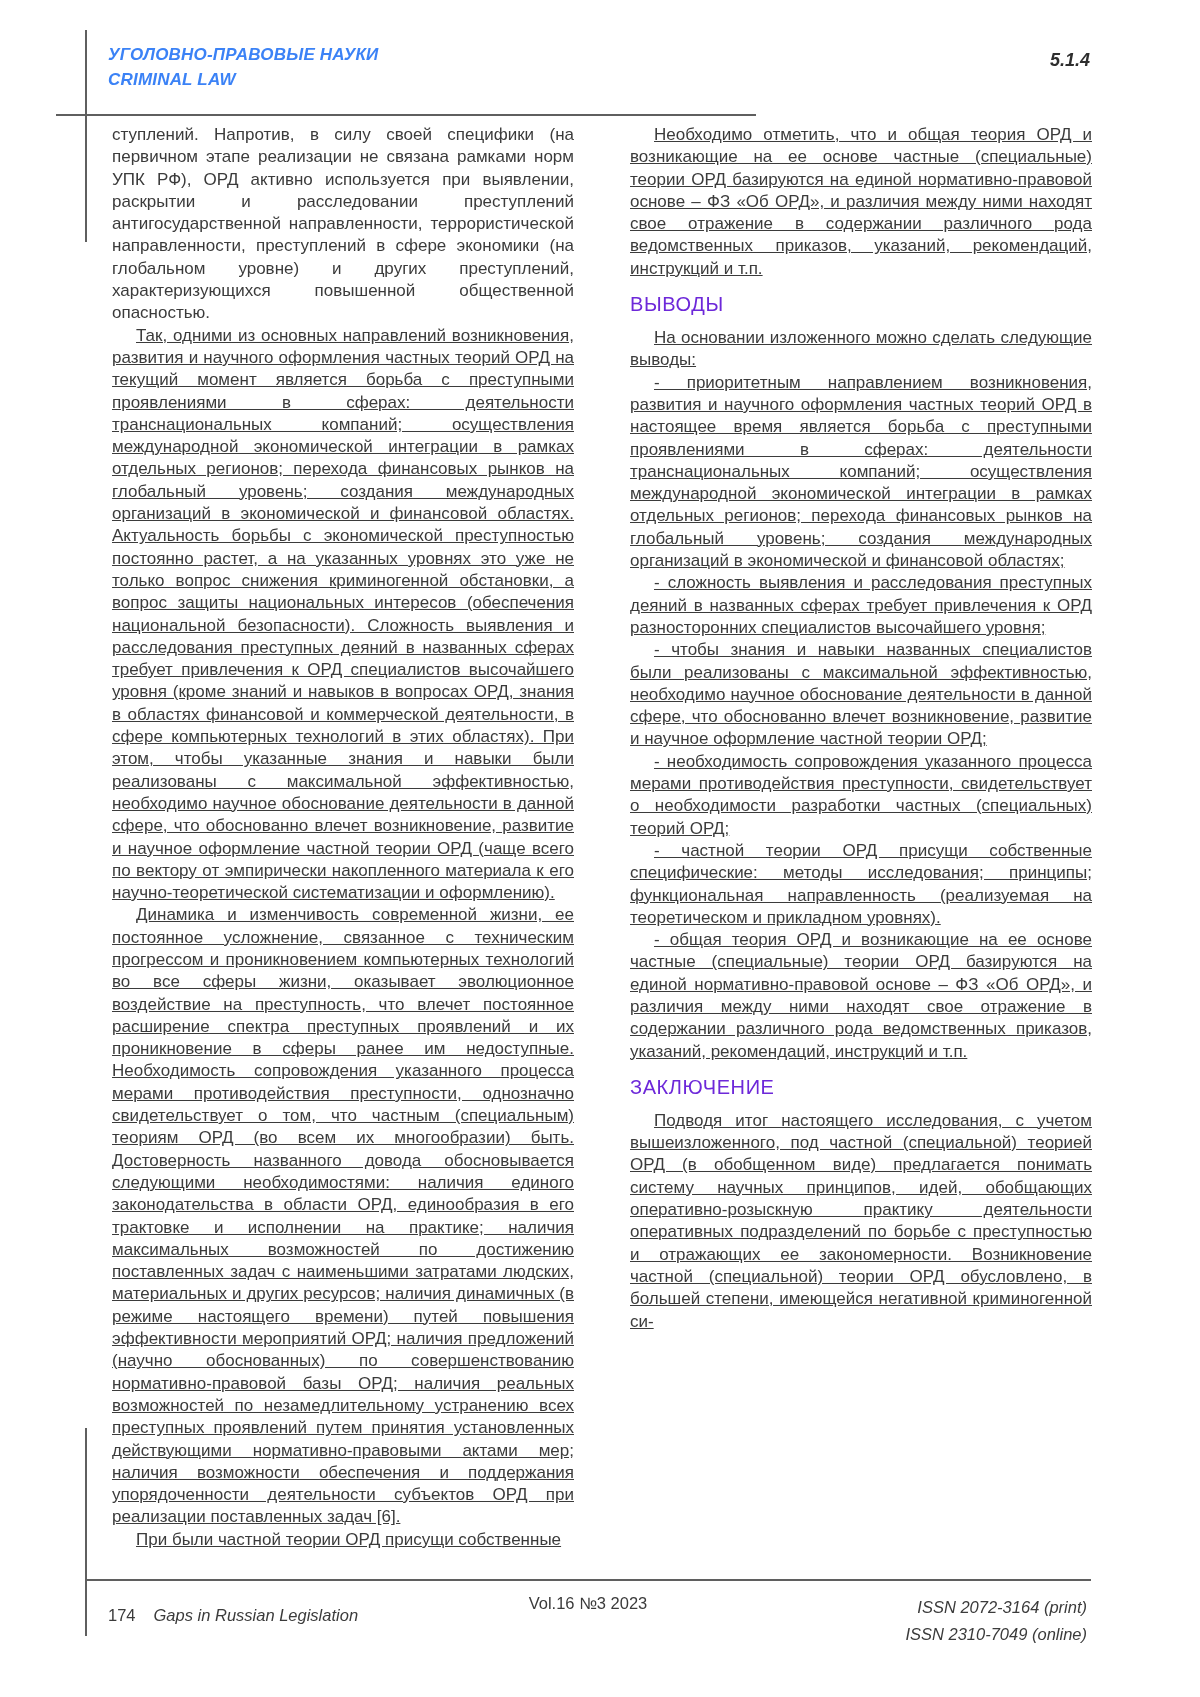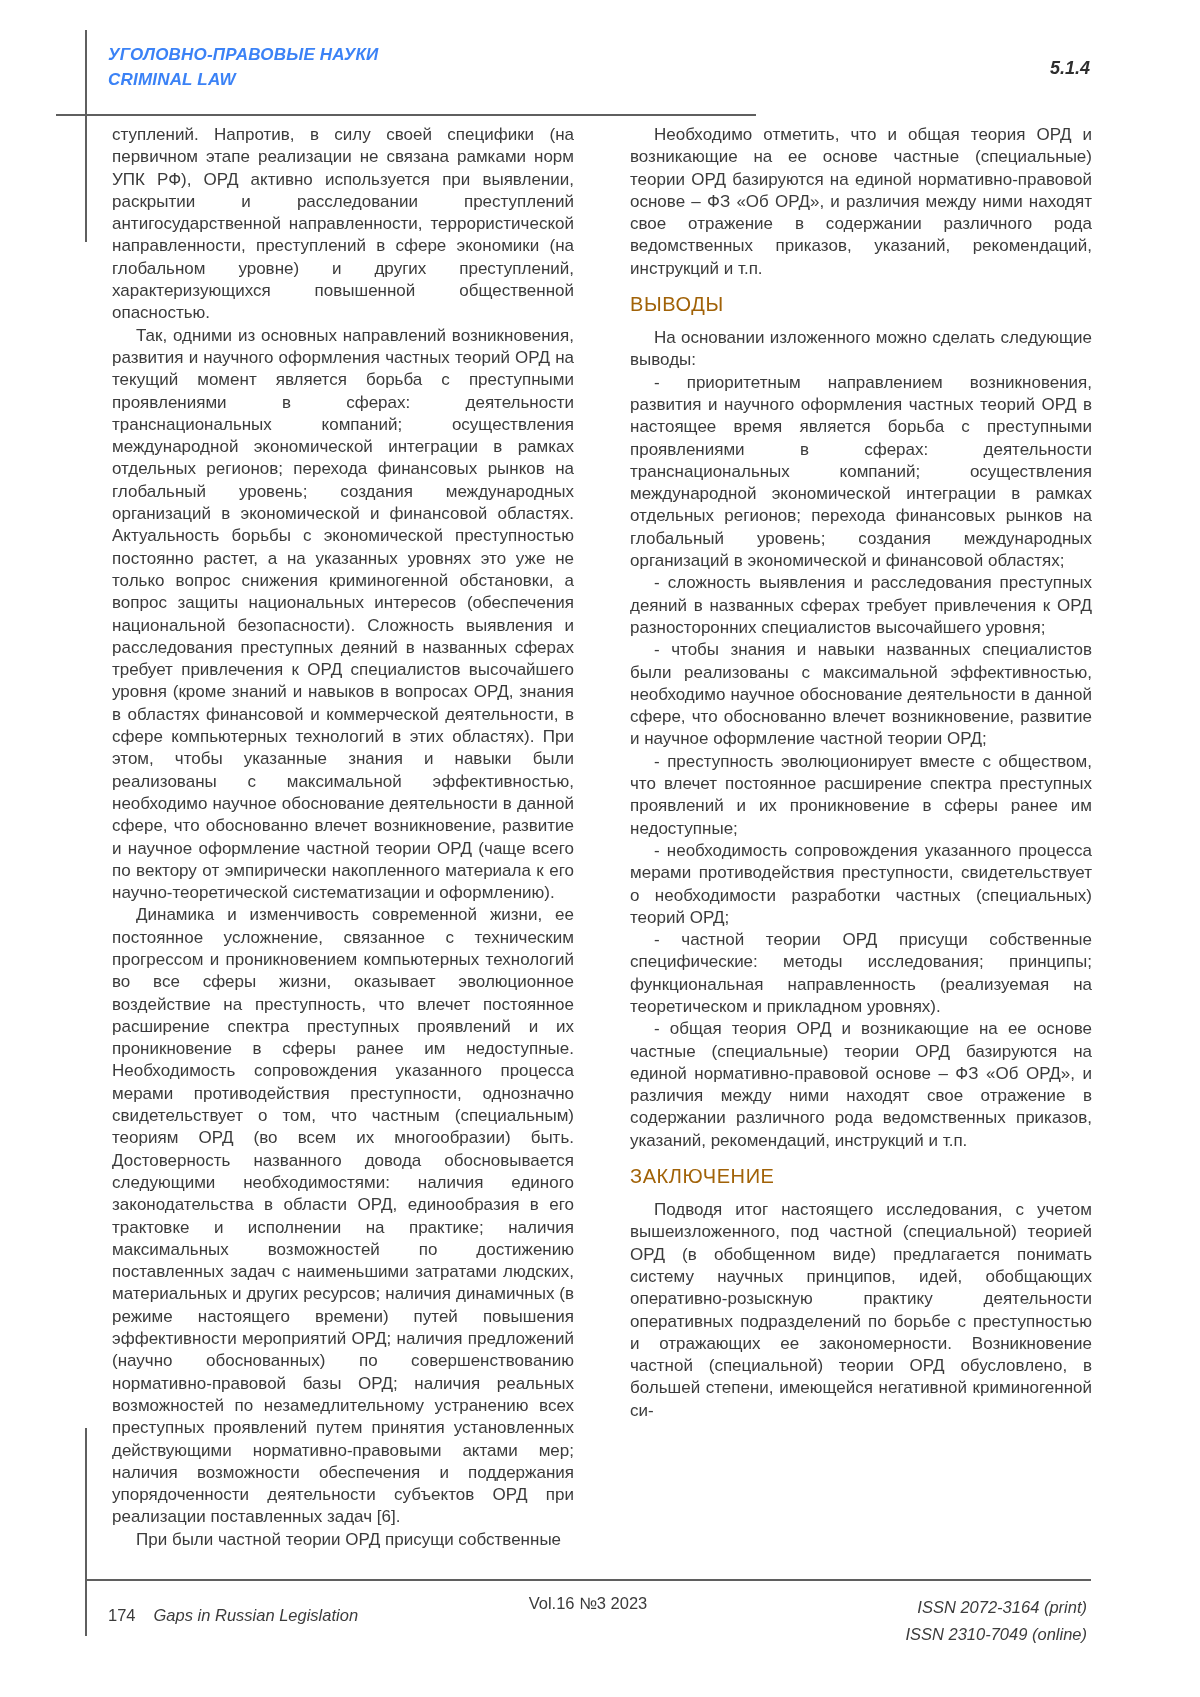--- a/index.html
+++ b/index.html
@@ -21,43 +21,43 @@
   
   .page-header { position:absolute; left:108px; top:42px; width:700px; }
   .page-header .line {
     font-style:italic; font-weight:bold;
     font-size:17px; line-height:25px;
     color:#3b82f6; letter-spacing:0.2px;
   }
   .section-code {
     position:absolute; right:110px; top:50px;
     font-style:italic; font-weight:bold;
-    font-size:18px; color:#2e2e2e;margin-top:8px;
+    font-size:18px; color:#2e2e2e;
   }
 
   
   .columns {
     position:absolute; left:112px; top:124px;
     width:980px; height:1452px;
     display:flex; gap:56px;
     overflow:hidden;
   }
   .col { flex:1 1 0; }
   .col-left  { max-width:466px; }
   .col-right { max-width:478px; }
   .para {
     font-size:17px; line-height:22.3px;
     text-align:justify;
     color:#3b3b3b;
   }
-  .para.indent { text-indent:24px; }
+  .para.indent { text-indent:24px;text-decoration:underline; }
   .section-heading {
     font-size:20px; font-weight:400;
     letter-spacing:0.6px;
-    color:#a16207;
+    color:#6d28d9;
     margin:13px 0 11px 0;
   }
 
   
   .page-footer {
     position:absolute; left:85px; top:1594px; width:1006px;
     font-size:16.5px; color:#3b3b3b;
   }
   .footer-left { position:absolute; left:23px; top:0; white-space:nowrap;margin-top:12px; }
   .footer-page-number { font-style:normal; }
@@ -92,21 +92,20 @@
     <p class="para indent">Динамика и изменчивость современной жизни, ее постоянное усложнение, связанное с техническим прогрессом и проникновением компьютерных технологий во все сферы жизни, оказывает эволюционное воздействие на преступность, что влечет постоянное расширение спектра преступных проявлений и их проникновение в сферы ранее им недоступные. Необходимость сопровождения указанного процесса мерами противодействия преступности, однозначно свидетельствует о том, что частным (специальным) теориям ОРД (во всем их многообразии) быть. Достоверность названного довода обосновывается следующими необходимостями: наличия единого законодательства в области ОРД, единообразия в его трактовке и исполнении на практике; наличия максимальных возможностей по достижению поставленных задач с наименьшими затратами людских, материальных и других ресурсов; наличия динамичных (в режиме настоящего времени) путей повышения эффективности мероприятий ОРД; наличия предложений (научно обоснованных) по совершенствованию нормативно-правовой базы ОРД; наличия реальных возможностей по незамедлительному устранению всех преступных проявлений путем принятия установленных действующими нормативно-правовыми актами мер; наличия возможности обеспечения и поддержания упорядоченности деятельности субъектов ОРД при реализации поставленных задач [6].</p>
     <p class="para indent">При были частной теории ОРД присущи собственные</p>
   </div>
   <div class="col col-right">
     <p class="para indent">Необходимо отметить, что и общая теория ОРД и возникающие на ее основе частные (специальные) теории ОРД базируются на единой нормативно-правовой основе – ФЗ «Об ОРД», и различия между ними находят свое отражение в содержании различного рода ведомственных приказов, указаний, рекомендаций, инструкций и т.п.</p>
     <h2 class="section-heading">ВЫВОДЫ</h2>
     <p class="para indent">На основании изложенного можно сделать следующие выводы:</p>
     <p class="para indent">- приоритетным направлением возникновения, развития и научного оформления частных теорий ОРД в настоящее время является борьба с преступными проявлениями в сферах: деятельности транснациональных компаний; осуществления международной экономической интеграции в рамках отдельных регионов; перехода финансовых рынков на глобальный уровень; создания международных организаций в экономической и финансовой областях;</p>
     <p class="para indent">- сложность выявления и расследования преступных деяний в названных сферах требует привлечения к ОРД разносторонних специалистов высочайшего уровня;</p>
     <p class="para indent">- чтобы знания и навыки названных специалистов были реализованы с максимальной эффективностью, необходимо научное обоснование деятельности в данной сфере, что обоснованно влечет возникновение, развитие и научное оформление частной теории ОРД;</p>
-    <p class="para indent">- преступность эволюционирует вместе с обществом, что влечет постоянное расширение спектра преступных проявлений и их проникновение в сферы ранее им недоступные;</p>
     <p class="para indent">- необходимость сопровождения указанного процесса мерами противодействия преступности, свидетельствует о необходимости разработки частных (специальных) теорий ОРД;</p>
     <p class="para indent">- частной теории ОРД присущи собственные специфические: методы исследования; принципы; функциональная направленность (реализуемая на теоретическом и прикладном уровнях).</p>
     <p class="para indent">- общая теория ОРД и возникающие на ее основе частные (специальные) теории ОРД базируются на единой нормативно-правовой основе – ФЗ «Об ОРД», и различия между ними находят свое отражение в содержании различного рода ведомственных приказов, указаний, рекомендаций, инструкций и т.п.</p>
     <h2 class="section-heading">ЗАКЛЮЧЕНИЕ</h2>
     <p class="para indent">Подводя итог настоящего исследования, с учетом вышеизложенного, под частной (специальной) теорией ОРД (в обобщенном виде) предлагается понимать систему научных принципов, идей, обобщающих оперативно-розыскную практику деятельности оперативных подразделений по борьбе с преступностью и отражающих ее закономерности. Возникновение частной (специальной) теории ОРД обусловлено, в большей степени, имеющейся негативной криминогенной си-</p>
   </div>
 </div>
 
 <div class="page-footer">
   <div class="footer-center">Vol.16 №3  2023</div>

